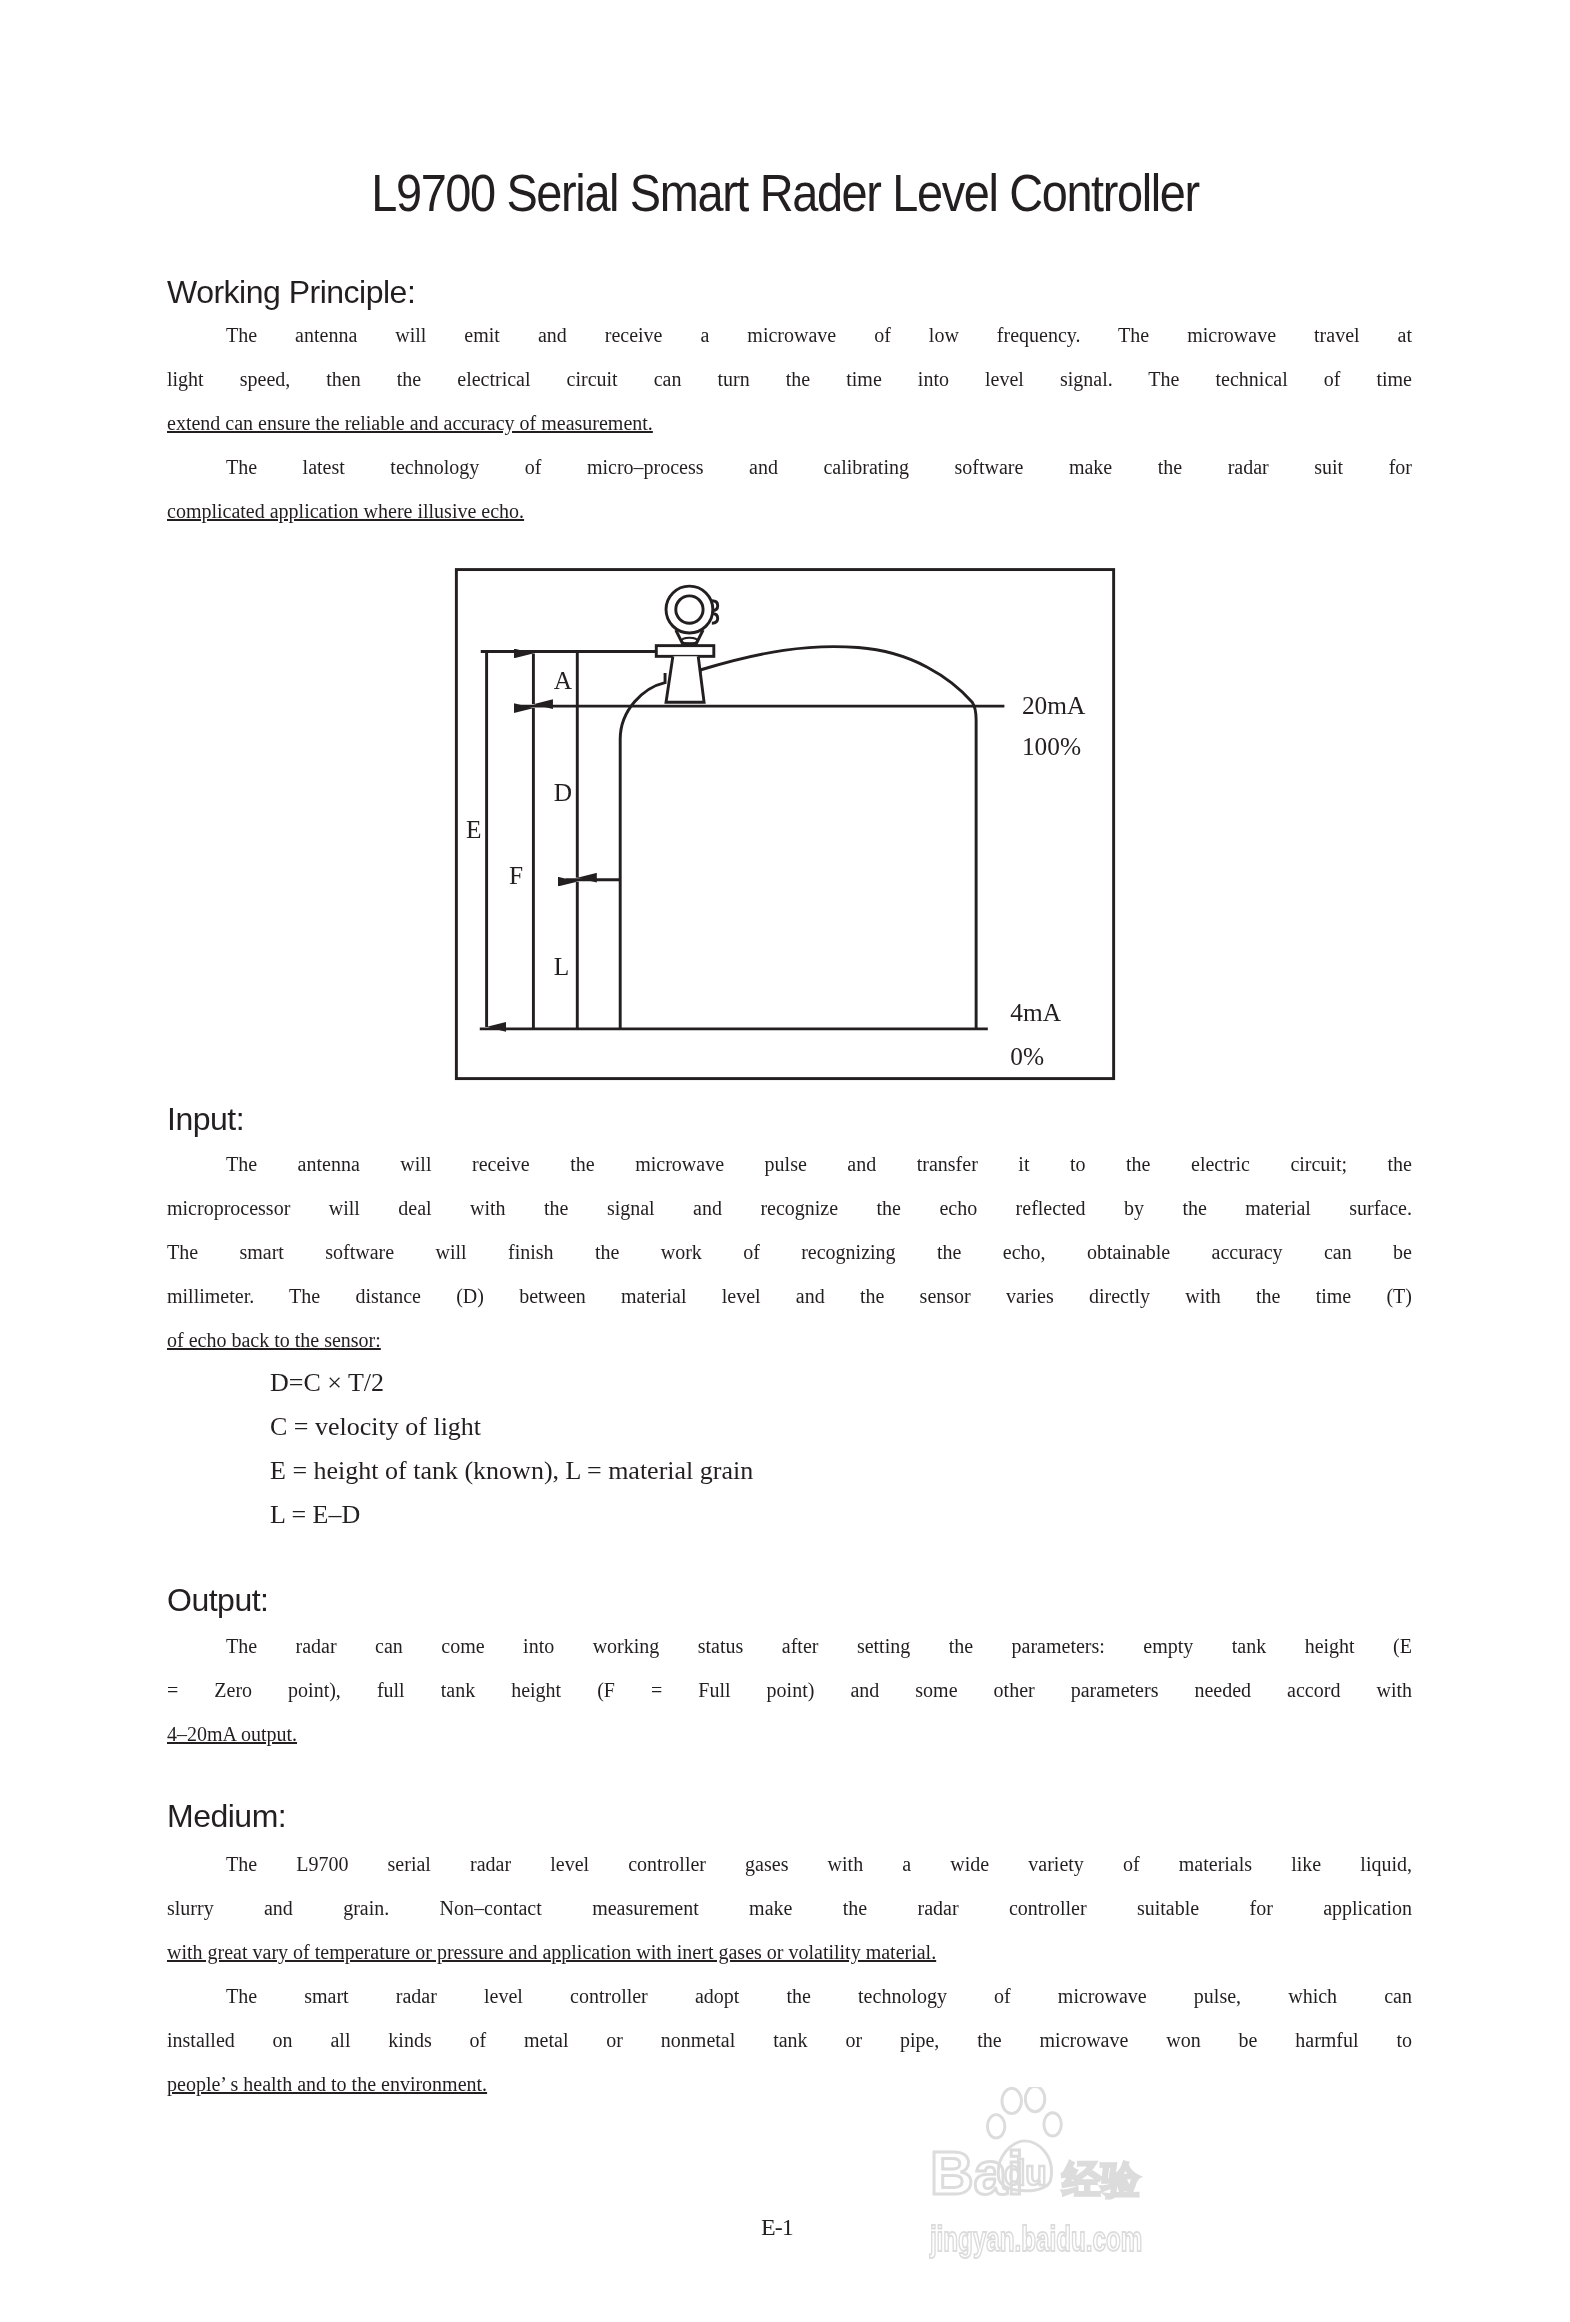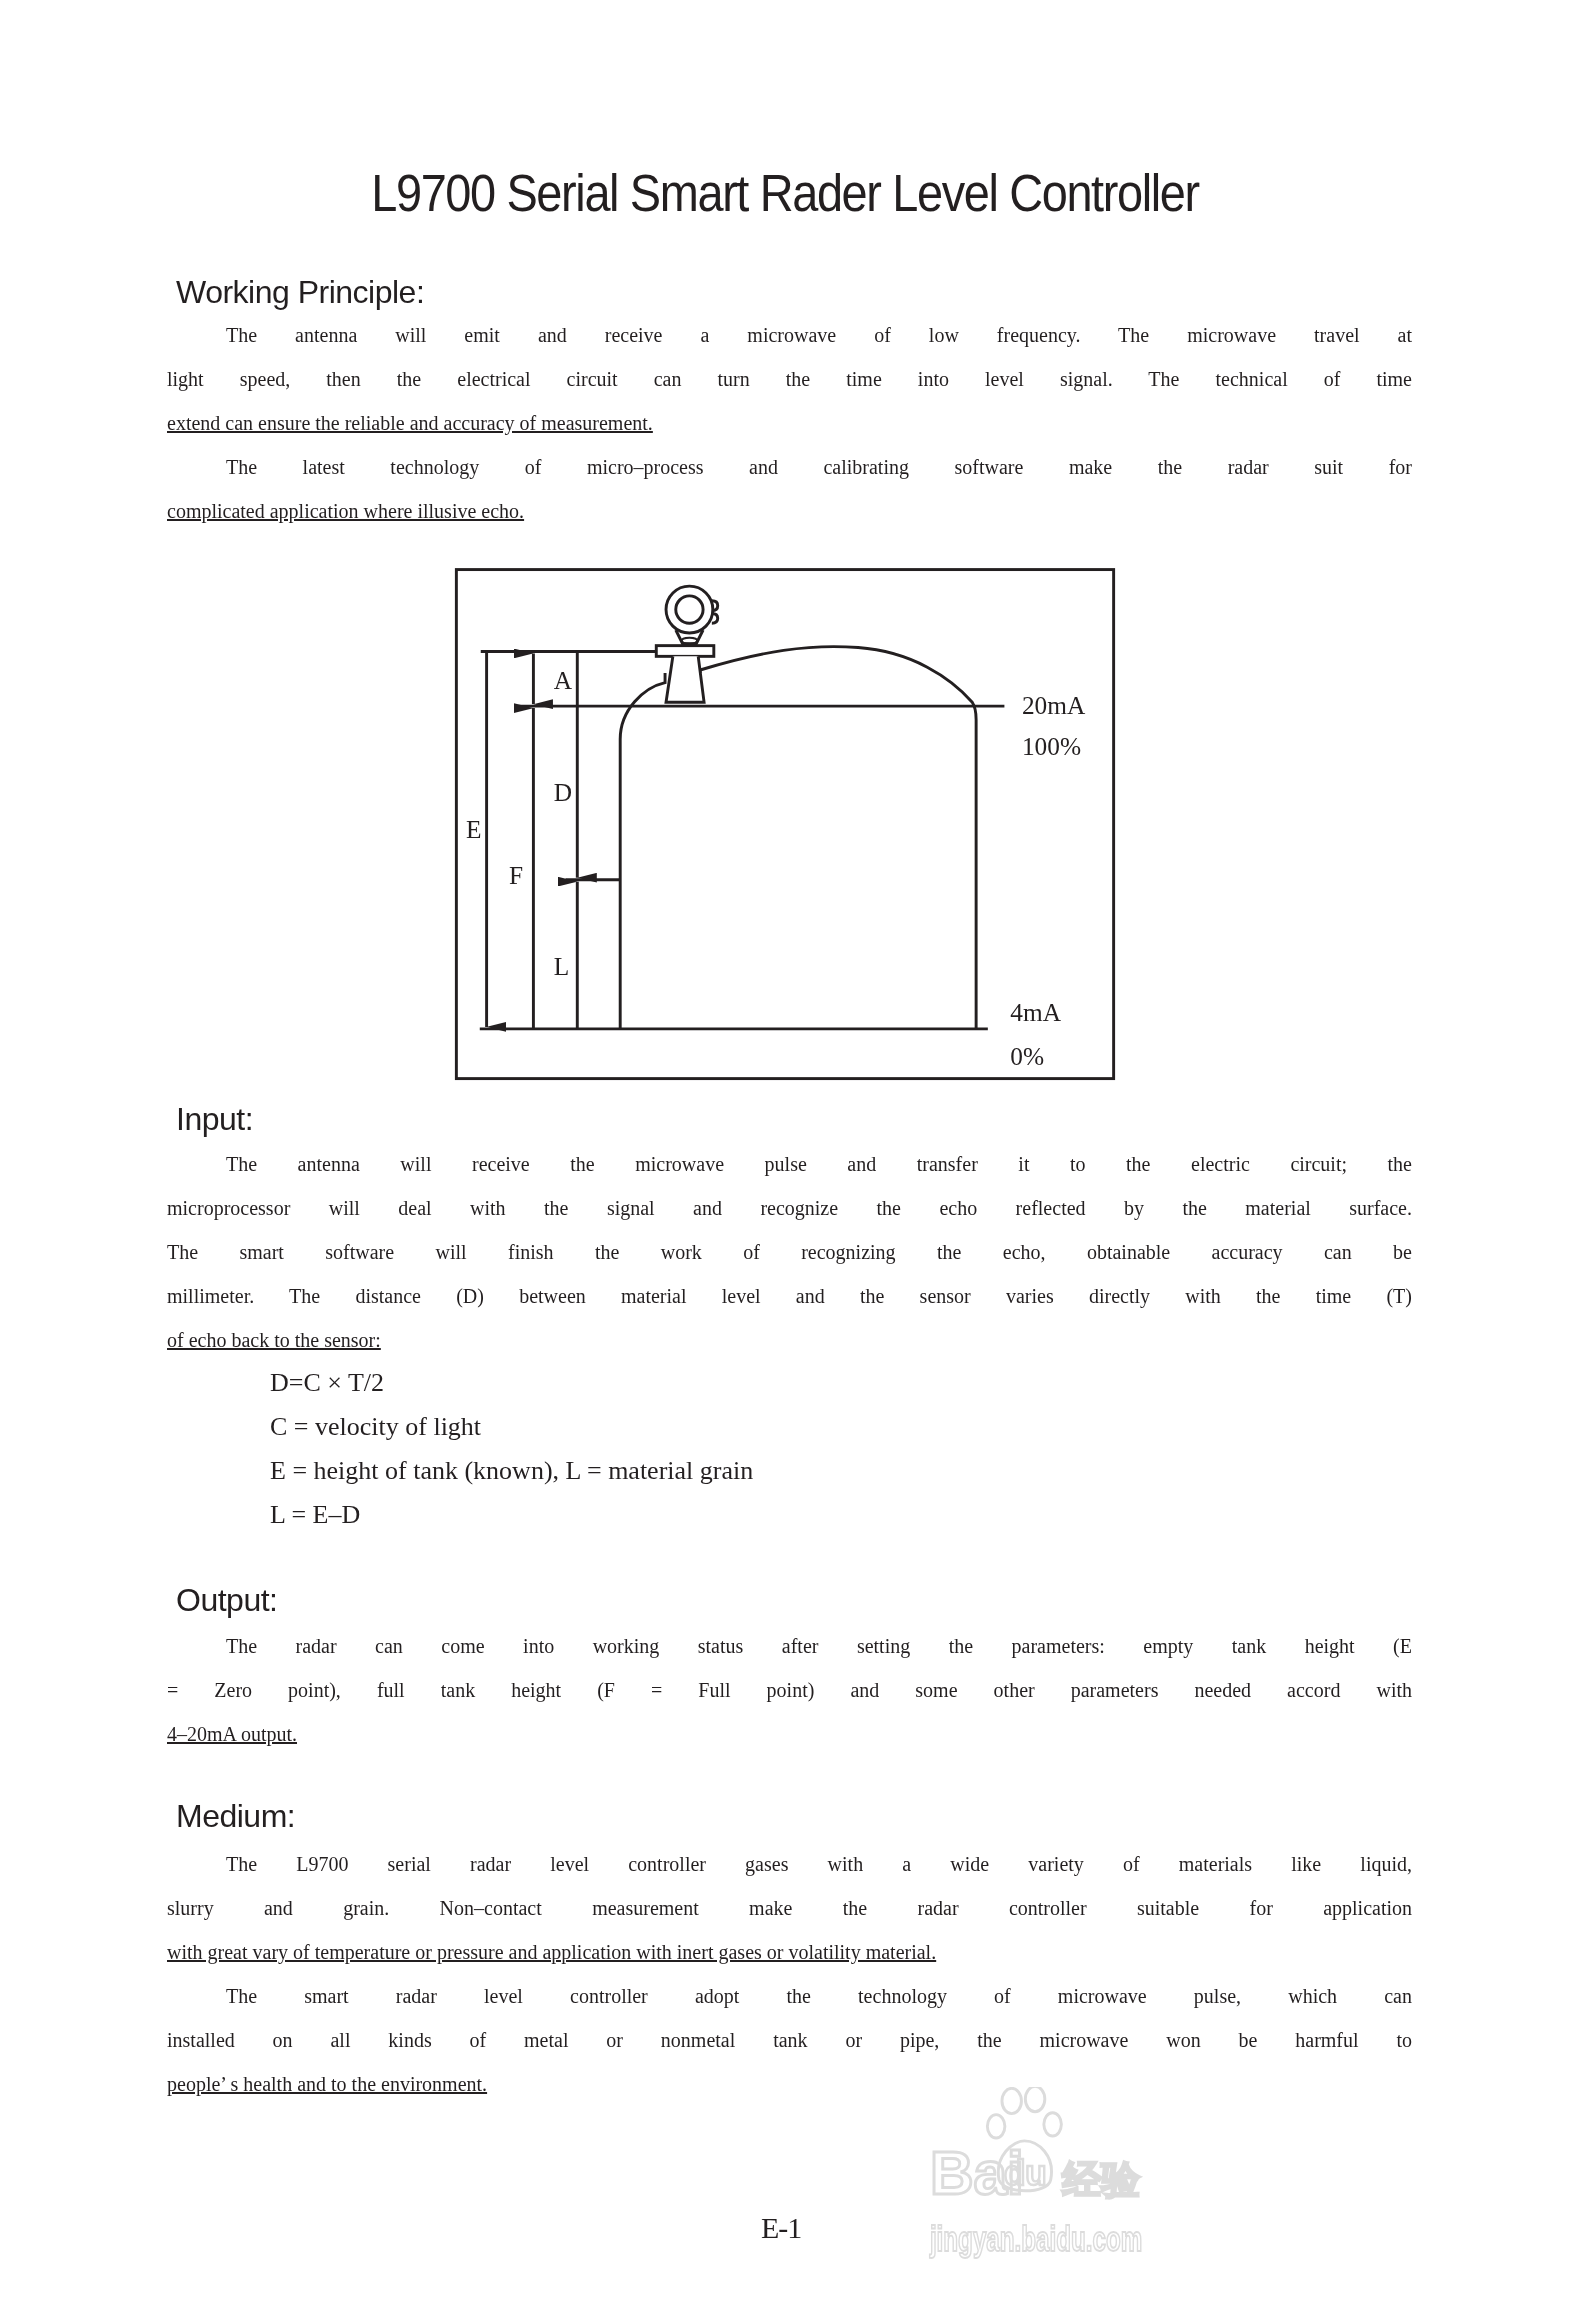--- a/index.html
+++ b/index.html
@@ -3,40 +3,40 @@
 <meta charset="utf-8">
 <style>
   html, body { margin: 0; padding: 0; background: #ffffff; }
   body { width: 1570px; height: 2322px; position: relative; overflow: hidden; color: #231f20; }
   .title {
     position: absolute; left: 0; width: 1570px; top: 164px; text-align: center;
     font-family: "Liberation Sans", sans-serif; font-size: 51px; letter-spacing: -1.5px;
     transform: scaleX(0.92); transform-origin: 785px 0; white-space: nowrap; line-height: 59px;
   }
   .heading {
-    position: absolute; left: 176px; font-family: "Liberation Sans", sans-serif;
+    position: absolute; left: 167px; font-family: "Liberation Sans", sans-serif;
     font-size: 32px; line-height: 39px; letter-spacing: -0.5px; white-space: nowrap; text-align: center;
   }
   .para {
     position: absolute; left: 167px; width: 1245px;
     font-family: "Liberation Serif", serif; font-size: 20px; line-height: 44px;
     text-align: justify; text-align-last: left;
   }
   .para .ln { display: block; text-align: justify; text-align-last: justify; white-space: nowrap; height: 44px; }
   .para .ln.last { text-align-last: left; text-decoration: underline; }
   .para .ln.indent { padding-left: 59px; }
   .formula {
     position: absolute; left: 225px; font-family: "Liberation Serif", serif;
     font-size: 26px; line-height: 44px; white-space: nowrap; margin-left: 45px;
   }
   .diagram { position: absolute; left: 0; top: 0; width: 1570px; height: 2322px; pointer-events: none; }
   .diagram text { font-family: "Liberation Serif", serif; fill: #231f20; }
   .page-number {
     position: absolute; left: 761px; top: 2210px; font-family: "Liberation Serif", serif;
-    font-size: 30px; line-height: 35px; letter-spacing: -1px;
+    font-size: 24px; line-height: 35px; letter-spacing: -1px;
   }
   .watermark { position: absolute; left: 926px; top: 2087px; width: 224px; height: 176px; }
 </style>
 </head>
 <body>
 
 <div class="title">L9700 Serial Smart Rader Level Controller</div>
 
 <div class="heading" style="top:273px">Working Principle:</div>
 <div class="para" style="top:313px">

